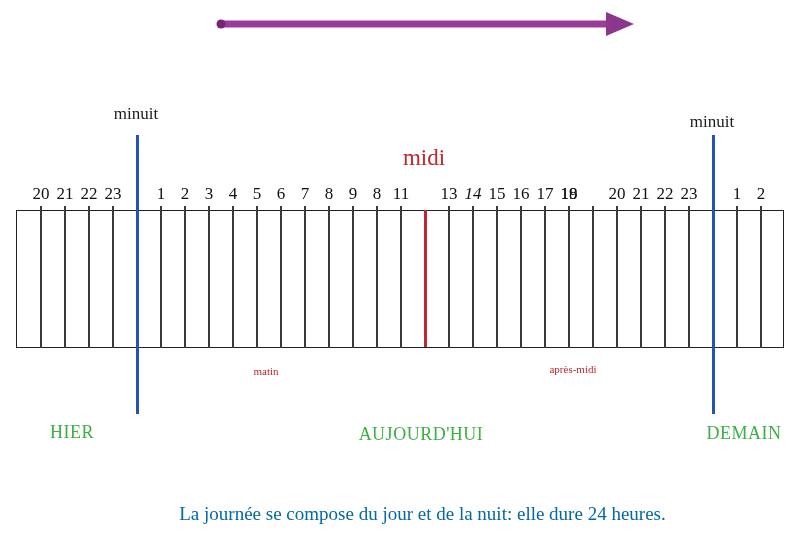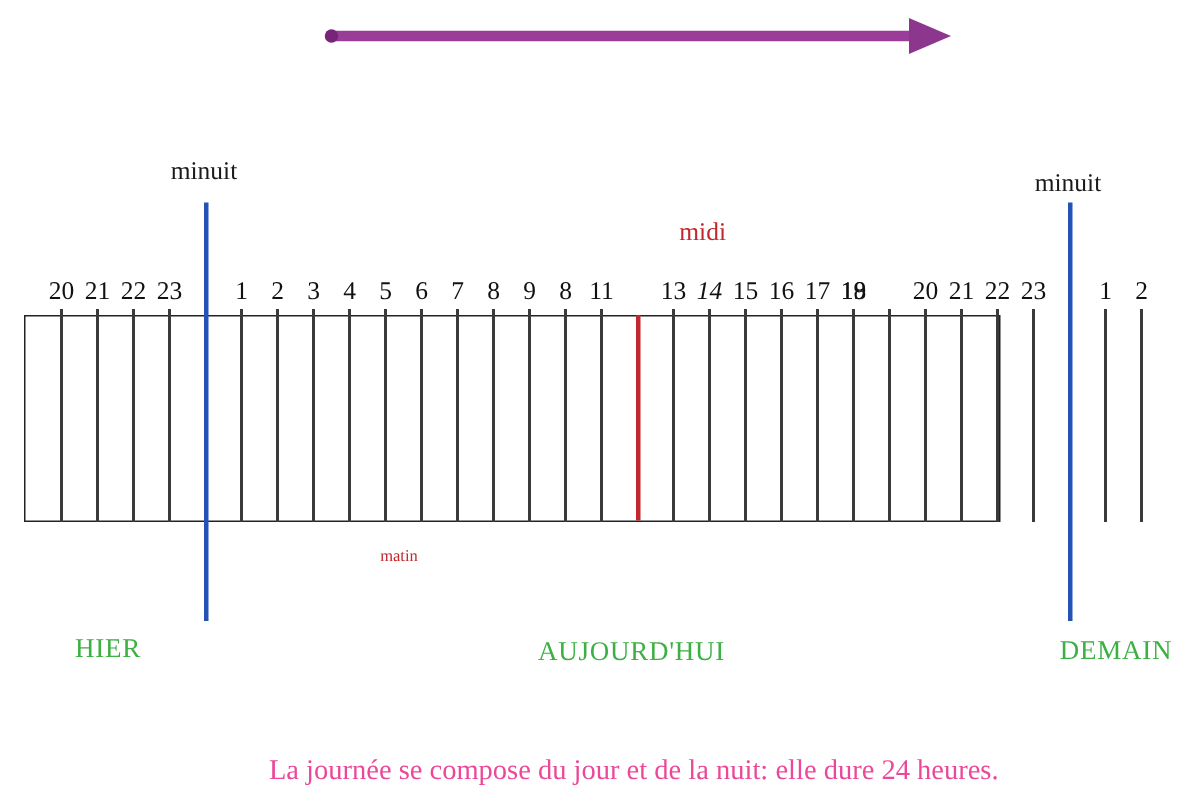--- a/index.html
+++ b/index.html
@@ -5,24 +5,24 @@
   html,body{margin:0;padding:0;background:#ffffff;}
   .stage{
     position:relative;width:800px;height:540px;background:#ffffff;overflow:hidden;
     font-family:"Liberation Serif", serif;
   }
   .abs{position:absolute;}
   
   .arrow-svg{position:absolute;left:200px;top:6px;width:450px;height:38px;}
   
   .minuit{font-size:17px;color:#1a1a1a;width:120px;text-align:center;}
-  .midi-label{font-size:17px;width:120px;text-align:right;}
+  .midi-label{font-size:23px;width:120px;text-align:center;}
   
   .timeline-box{
-    position:absolute;left:16px;top:210px;width:651px;height:138px;
+    position:absolute;left:16px;top:210px;width:768px;height:138px;
     border:1.6px solid #222222;box-sizing:border-box;background:#ffffff;padding-left:48px;
   }
   .divider{
     position:absolute;top:-5px;width:1.6px;height:142px;background:#3a3a3a;
   }
   .hour-label{
     position:absolute;top:-27px;width:24px;text-align:center;
     font-size:17px;color:#111111;line-height:20px;
   }
   .midnight-line{
@@ -109,20 +109,21 @@
       <div class="divider" style="left: 671.2px;"></div>
       <div class="hour-label" style="left: 660px;">23</div>
       <div class="midnight-line" style="left: 694.5px; background: rgb(35, 83, 181);"></div>
       <div class="divider" style="left: 719.2px;"></div>
       <div class="hour-label" style="left: 708px;">1</div>
       <div class="divider" style="left: 743.2px;"></div>
       <div class="hour-label" style="left: 732px;">2</div>
     </div>
 
   <div class="abs period-label" style="left: 196px; top: 365px; color: rgb(193, 39, 45);">matin</div>
+  <div class="abs period-label" style="left: 503px; top: 363px; color: rgb(193, 39, 45);">après-midi</div>
 
   <div class="abs day-label" style="left: -8px; top: 422px; color: rgb(60, 176, 67);">HIER</div>
   <div class="abs day-label" style="left: 341px; top: 424px; color: rgb(60, 176, 67);">AUJOURD'HUI</div>
   <div class="abs day-label" style="left: 664px; top: 423px; color: rgb(60, 176, 67);">DEMAIN</div>
 
-  <div class="abs caption" style="top: 503px; color: #ec4899;">La journée se compose du jour et de la nuit: elle dure 24 heures.</div>
+  <div class="abs caption" style="top: 503px; color: #0369a1;">La journée se compose du jour et de la nuit: elle dure 24 heures.</div>
 
 </div>
 
 </body></html>

